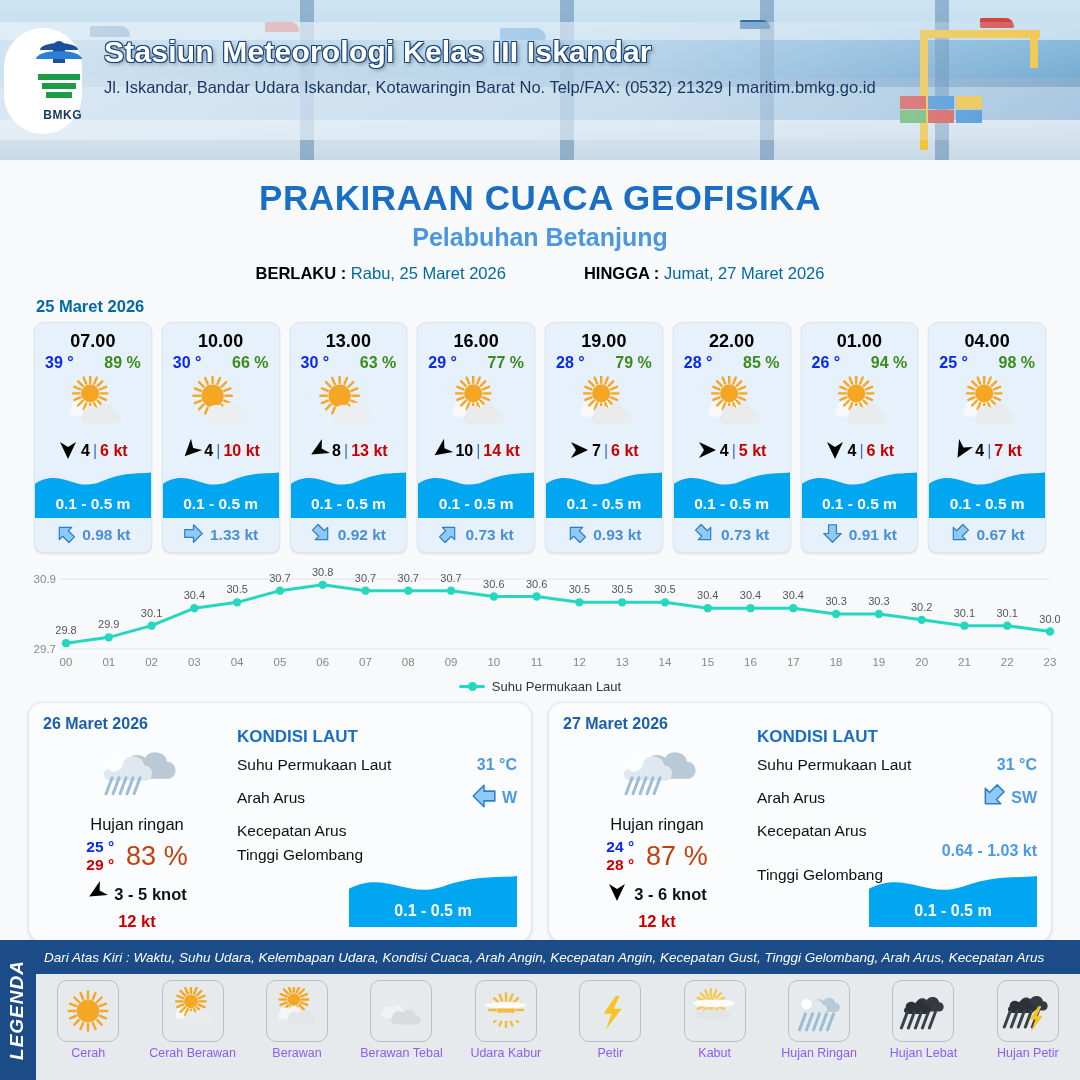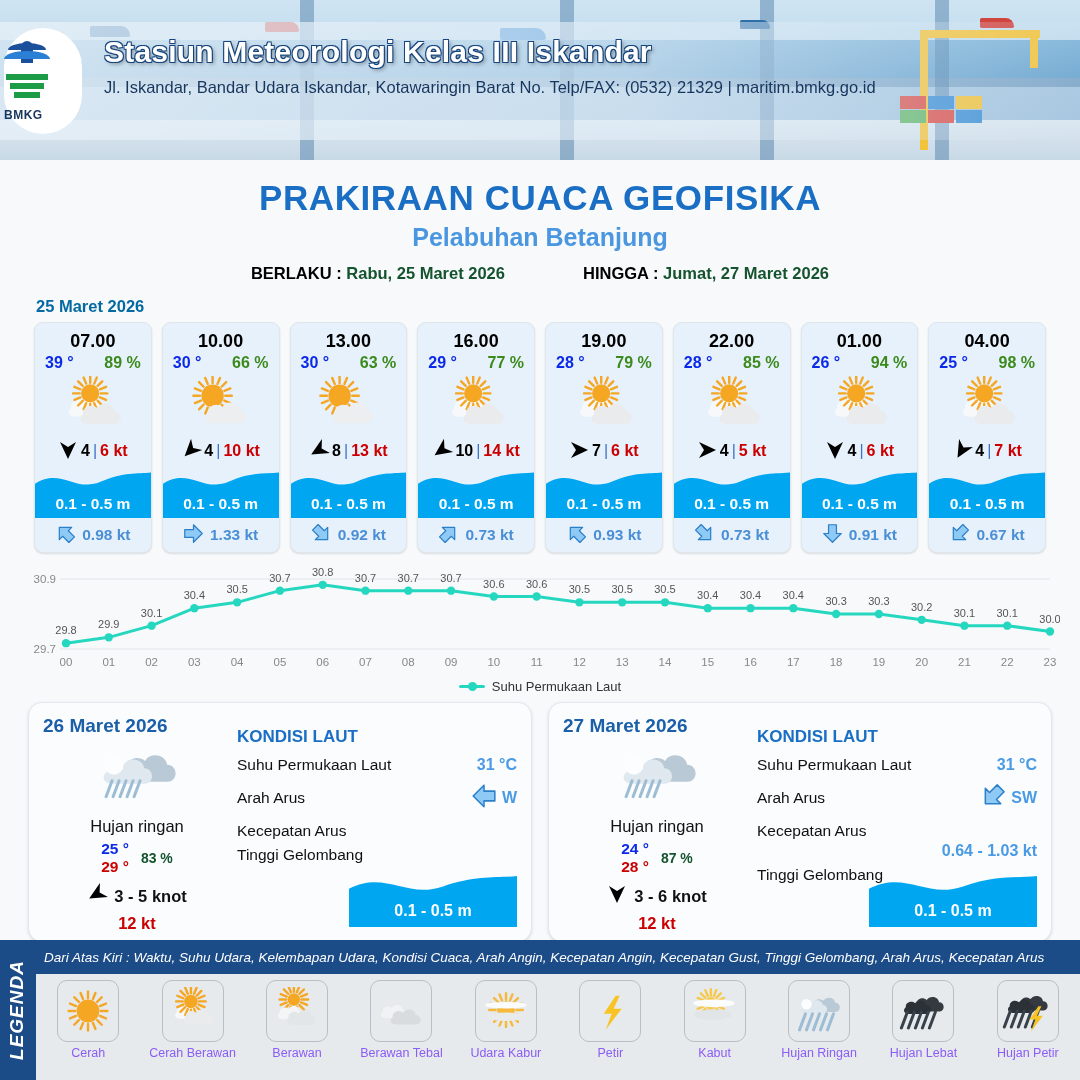--- a/index.html
+++ b/index.html
@@ -26,21 +26,21 @@
   .pillar { position:absolute; top:0; width:14px; height:160px; background:rgba(70,120,165,.45); }
   .beam { position:absolute; left:0; width:1080px; height:9px; background:rgba(70,120,165,.4); }
   .ship { position:absolute; background:#2f6fa8; border-radius:2px 10px 2px 2px; }
   .crane { position:absolute; background:#f3c33b; }
   .ctr { position:absolute; width:26px; height:13px; }
   .hdr-overlay { position:absolute; left:0; top:22px; width:1080px; height:118px;
     background: linear-gradient(90deg, rgba(230,240,248,.80) 0%, rgba(225,237,247,.62) 58%, rgba(225,237,247,.10) 100%); }
   .bmkg-logo {
     position:absolute; left:4px; top:28px; width:78px; height:106px;
     background:#ffffff; border-radius:42px; z-index:6;
-    display:flex; flex-direction:column; align-items:flex-start; justify-content:center;
+    display:flex; flex-direction:column; align-items:flex-end; justify-content:center;
   }
   .logo-top { width:46px; height:28px; position:relative; }
   .logo-top .b1 { position:absolute; left:4px; top:2px; width:38px; height:7px; background:#1b4f9c; border-radius:50%/100% 100% 0 0; }
   .logo-top .b2 { position:absolute; left:0px; top:10px; width:46px; height:8px; background:#2b7fd4; border-radius:50%/100% 100% 0 0; }
   .logo-top .b3 { position:absolute; left:17px; top:0px; width:12px; height:22px; background:#1b4f9c; border-radius:6px 6px 0 0; }
   .logo-mid { width:46px; height:32px; margin-top:3px; position:relative; }
   .logo-mid .g { position:absolute; left:2px; width:42px; height:6px; background:#1e9b46; }
   .logo-mid .g:nth-child(1){ top:2px; } .logo-mid .g:nth-child(2){ top:11px; left:6px; width:34px;}
   .logo-mid .g:nth-child(3){ top:20px; left:10px; width:26px;}
   .logo-txt { font-size:12px; font-weight:bold; color:#17365e; letter-spacing:.5px; margin-top:4px;}
@@ -51,21 +51,21 @@
     text-shadow:-1px -1px 0 #16457e,1px -1px 0 #16457e,-1px 1px 0 #16457e,1px 1px 0 #16457e,2px 2px 4px rgba(0,0,0,.4); }
   .hdr-l3 { font-size:16.5px; color:#17365e; margin-top:9px; }
 
   
   .title-wrap { text-align:center; margin-top:18px; }
   .title-main { font-size:35px; font-weight:bold; color:#1a6fc4; letter-spacing:.6px;
     text-shadow:1px 1px 1px rgba(255,255,255,.9); }
   .title-sub { font-size:25px; font-weight:bold; color:#4a97e0; margin-top:5px; }
   .valid-row { margin-top:12px; font-size:16.5px; color:#111; display:flex; justify-content:center; gap:78px; }
   .valid-row b { font-weight:bold; color:#000; }
-  .valid-row span.v { font-weight:bold; color:#14532d; }
+  .valid-row span.v { font-weight:normal; color:#0369a1; }
 
   
   .date-label { margin:14px 0 6px 36px; font-size:16.5px; font-weight:bold; color:#0369a1; }
   .cards { display:flex; gap:10px; padding:0 34px; }
   .card {
     width:118px; background:#e7f1fb; border:1px solid #dfe6ec; border-radius:9px;
     overflow:hidden; box-shadow:0 1px 2px rgba(0,0,0,.12); position:relative;
   }
   .c-time { text-align:center; font-size:18px; font-weight:bold; color:#000; padding:8px 0 2px; }
   .c-row { display:flex; justify-content:space-between; padding:0 10px 2px; }
@@ -91,28 +91,28 @@
   .legend-dash { width:26px; height:3px; background:#26d7c0; position:relative; border-radius:2px;}
   .legend-dash::after{ content:''; position:absolute; left:9px; top:-3px; width:9px; height:9px; border-radius:50%; background:#26d7c0;}
 
   
   .dailies { display:flex; gap:16px; padding:8px 28px 0; }
   .daily {
     flex:1; background:#fafcfe; border:1px solid #e3e8ee; border-radius:14px;
     box-shadow:0 1px 3px rgba(0,0,0,.13); padding:12px 14px 10px; display:flex; position:relative; height:240px;
   }
   .d-left { width:188px; display:flex; flex-direction:column; align-items:center; }
-  .d-date { align-self:flex-start; font-size:19px; font-weight:bold; color:#1a5fa8; margin-bottom:0px; }
+  .d-date { align-self:flex-start; font-size:16px; font-weight:bold; color:#1a5fa8; margin-bottom:0px; }
   .d-icon { height:80px; display:flex; align-items:center; justify-content:center; }
   .d-cond { font-size:16.5px; color:#111; margin-top:2px; }
   .d-temps { display:flex; align-items:center; gap:12px; margin-top:4px; }
   .d-tcol { display:flex; flex-direction:column; }
   .d-tmin { font-size:15.5px; font-weight:bold; color:#0b29e8; }
   .d-tmax { font-size:15.5px; font-weight:bold; color:#cc0000; }
-  .d-hum { font-size:14px; font-weight:bold; color:#14532d; }
+  .d-hum { font-size:27px; font-weight:normal; color:#c2410c; }
   .d-wind { display:flex; align-items:center; gap:7px; margin-top:8px; }
   .d-wind .wa { font-size:17px; }
   .d-wspd { font-size:16.5px; font-weight:bold; color:#111; }
   .d-gust { font-size:16.5px; font-weight:bold; color:#cc0000; margin-top:5px; }
   .d-right { flex:1; padding-left:6px; position:relative; }
   .d-title { font-size:17px; font-weight:bold; color:#1a6fc4; margin:12px 0 6px; }
   .d-line { display:flex; justify-content:space-between; align-items:center; margin-top:9px; }
   .d-lbl { font-size:15.5px; color:#111; }
   .d-val { font-size:16px; font-weight:bold; color:#4a9ae4; }
   .d-cur-row { display:flex; align-items:center; gap:5px; }

